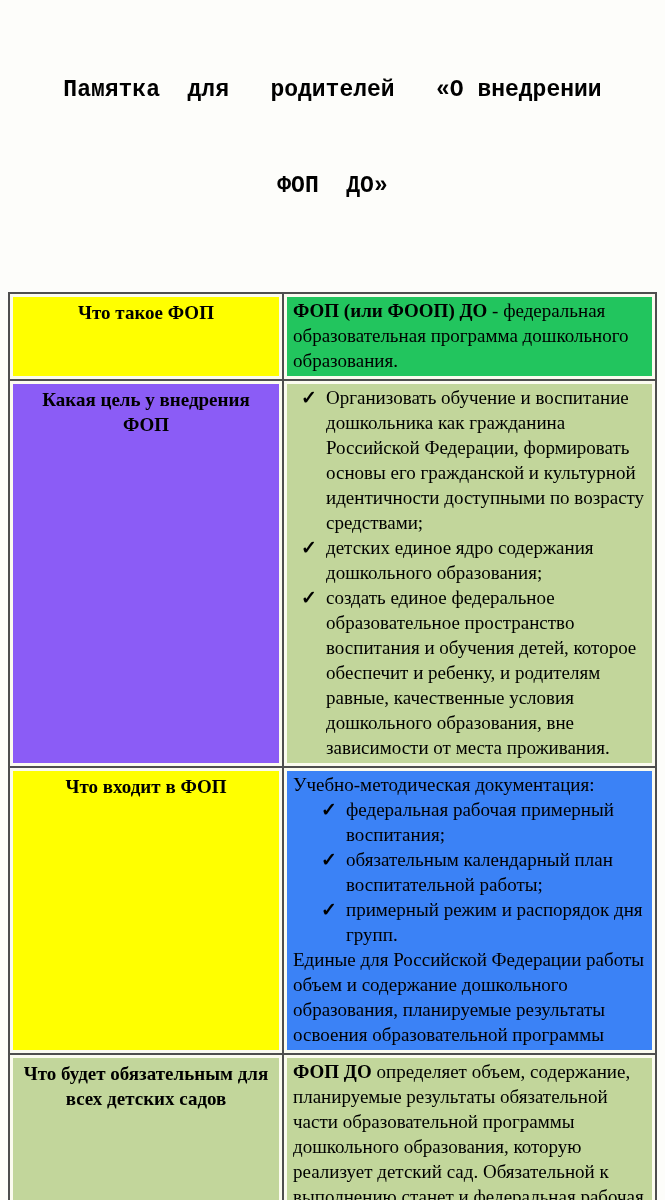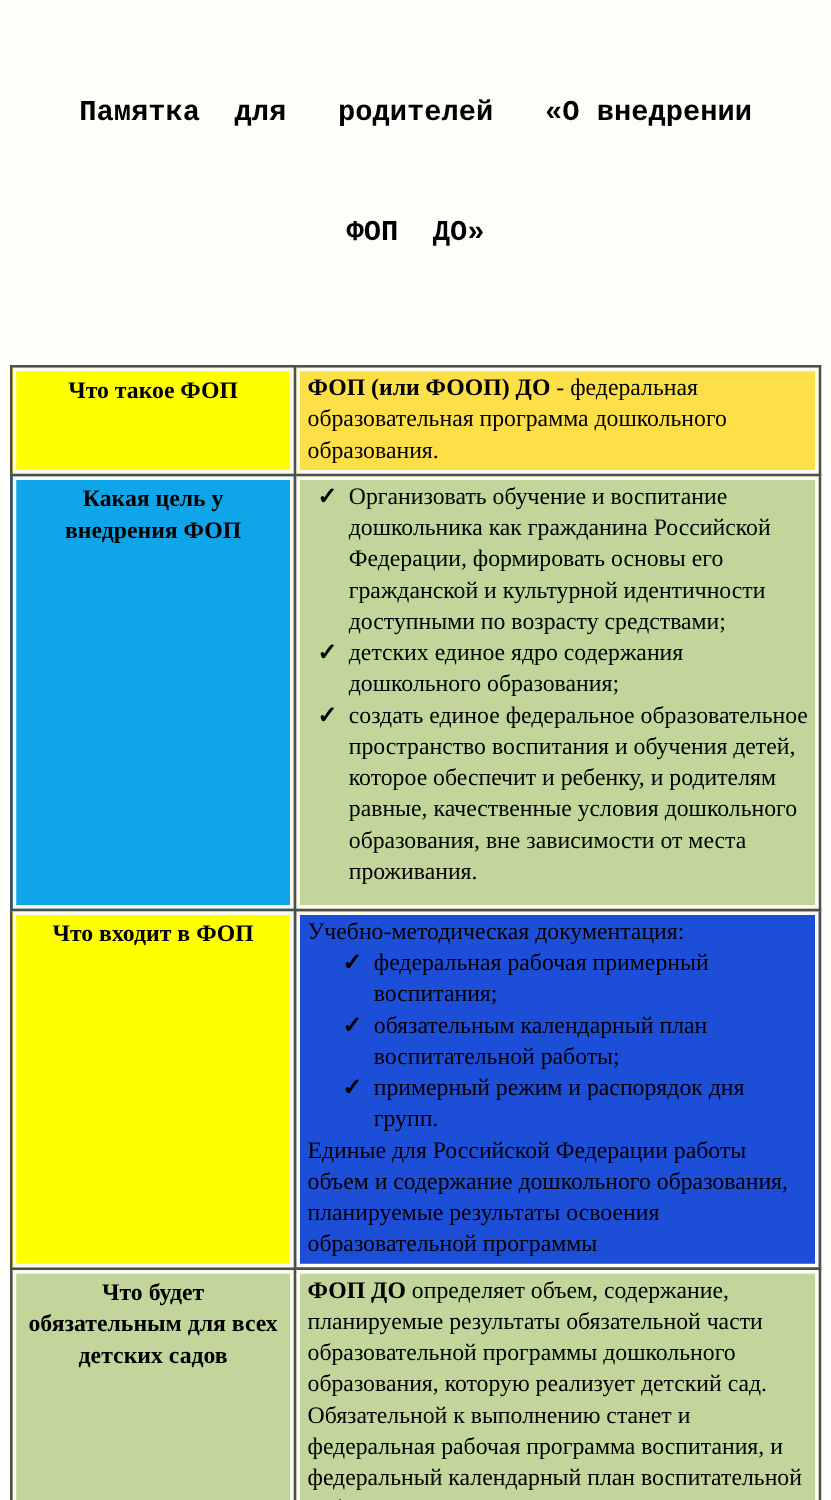--- a/index.html
+++ b/index.html
@@ -35,21 +35,21 @@
   }
   table.memo-table td {
     border: 2px solid #4e4e4e;
     box-shadow: inset 0 0 0 3px #fbfbef;
     vertical-align: top;
     box-sizing: border-box;
     font-size: 19px;
     line-height: 25px;
   }
   td.q-cell {
-    width: 227px;
+    width: 274px;
     vertical-align: middle;
     text-align: center;
     font-weight: bold;
     padding: 6px 12px;
     line-height: 30px;
   }
   td.a-cell {
     padding: 4px 8px 6px 9px;
   }
   .fill-yellow { background: #ffff00; }
@@ -84,43 +84,43 @@
     <span class="t-line">ФОП  ДО»</span>
   </div>
 
   <table class="memo-table">
     <tbody>
 
       <tr>
         <td class="q-cell fill-yellow" style="height: 77px; background-color: rgb(255, 255, 0);">
           <span>Что такое ФОП</span>
         </td>
-        <td class="a-cell fill-yellow" style="background-color: #fde047;">
+        <td class="a-cell fill-yellow" style="background-color: #22c55e;">
           <p class="para"><span class="lead">ФОП (или ФООП) ДО</span><span> - федеральная образовательная программа дошкольного образования.</span></p>
         </td>
       </tr>
 
       <tr>
-        <td class="q-cell fill-green" style="height: 348px; background-color: #0ea5e9; margin-top: 41px;">
+        <td class="q-cell fill-green" style="height: 348px; background-color: #8b5cf6; margin-top: 41px;">
           <span>Какая цель у внедрения ФОП</span>
         </td>
         <td class="a-cell fill-green" style="background-color: rgb(194, 214, 155);">
           <ul class="bullets">
             <li><span class="check">✓</span><span>Организовать обучение и воспитание дошкольника как гражданина Российской Федерации, формировать основы его гражданской и культурной идентичности доступными по возрасту средствами;</span></li>
             <li><span class="check">✓</span><span>детских единое ядро содержания дошкольного образования;</span></li>
             <li><span class="check">✓</span><span>создать единое федеральное образовательное пространство воспитания и обучения детей, которое обеспечит и ребенку, и родителям равные, качественные условия дошкольного образования, вне зависимости от места проживания.</span></li>
           </ul>
         </td>
       </tr>
 
       <tr>
         <td class="q-cell fill-yellow" style="height: 225px; background-color: rgb(255, 255, 0);">
           <span>Что входит в ФОП</span>
         </td>
-        <td class="a-cell fill-yellow" style="background-color: #1d4ed8;">
+        <td class="a-cell fill-yellow" style="background-color: #3b82f6;">
           <p class="para">Учебно-методическая документация:</p>
           <ul class="bullets indented">
             <li><span class="check">✓</span><span>федеральная рабочая примерный воспитания;</span></li>
             <li><span class="check">✓</span><span>обязательным календарный план воспитательной работы;</span></li>
             <li><span class="check">✓</span><span>примерный режим и распорядок дня групп.</span></li>
           </ul>
           <p class="para">Единые для Российской Федерации работы объем и содержание дошкольного образования, планируемые результаты освоения образовательной программы</p>
         </td>
       </tr>
 

